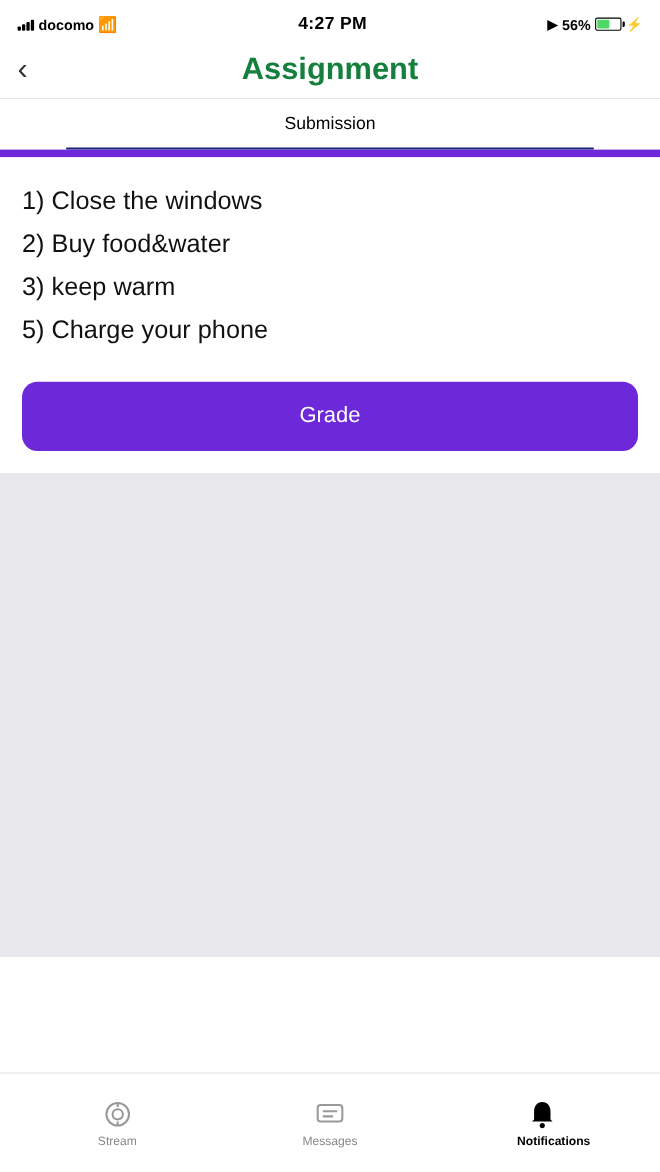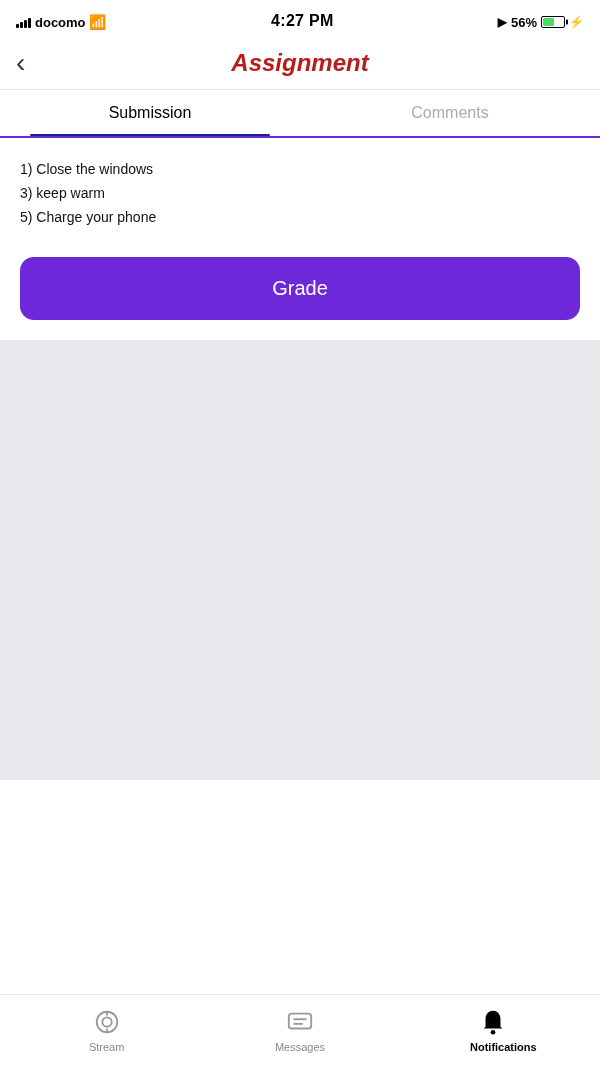--- a/index.html
+++ b/index.html
@@ -15,20 +15,21 @@
       font-family: -apple-system, BlinkMacSystemFont, 'Helvetica Neue', Arial, sans-serif;
       background: #fff;
       overflow: hidden;
       position: relative;
     }
 
     
     .status-bar {
       display: flex;
       justify-content: space-between;
+      align-items: center;
       padding: 12px 16px 4px;
       background: #fff;
       height: 36px;
     }
 
     .status-left {
       display: flex;
       align-items: center;
       gap: 4px;
       font-size: 13px;
@@ -113,31 +114,30 @@
     .back-btn {
       position: absolute;
       left: 16px;
       font-size: 28px;
       color: #333;
       cursor: pointer;
       line-height: 1;
     }
 
     .header-title {
-      font-size: 24px;
+      font-size: 28px;
       font-weight: 700;
-      color: #b91c1c;
-      font-style: italic;
+      color: #15803d;
     }
 
     
     .tabs {
       display: flex;
       background: #fff;
-      border-bottom: 2px solid #6d28d9;
+      border-bottom: 7px solid #6d28d9;
     }
 
     .tab {
       flex: 1;
       text-align: center;
       padding: 14px 0;
       font-size: 16px;
       cursor: pointer;
       position: relative;
       color: #aaa;
@@ -164,21 +164,21 @@
       background: #fff;
       padding: 20px 20px 20px;
     }
 
     .assignment-list {
       list-style: none;
       margin-bottom: 28px;
     }
 
     .assignment-list li {
-      font-size: 14px;
+      font-size: 23px;
       color: #111;
       line-height: 1.7;
     }
 
     .grade-btn {
       display: block;
       width: 100%;
       padding: 20px;
       background: #6d28d9;
       color: #fff;
@@ -196,21 +196,21 @@
       flex: 1;
       height: 440px;
     }
 
     
     .bottom-bar {
       position: absolute;
       bottom: 0;
       left: 0;
       width: 100%;
-      height: 71px;
+      height: 90px;
       background: #fff;
       border-top: 1px solid #e5e5ea;
       display: flex;
       align-items: center;
       justify-content: space-around;
       padding: 0 10px;
     }
 
     .tab-item {
       display: flex;
@@ -276,28 +276,26 @@
 
 <div class="header">
   <span class="back-btn">‹</span>
   <span class="header-title">Assignment</span>
 </div>
 
 <div class="tabs">
   <div class="tab active">
     <span>Submission</span>
   </div>
-  <div class="tab">
-    <span>Comments</span>
-  </div>
 </div>
 
 <div class="content">
   <ul class="assignment-list">
     <li>1) Close the windows</li>
+    <li>2) Buy food&amp;water</li>
     <li>3) keep warm</li>
     <li>5) Charge your phone</li>
   </ul>
   <button class="grade-btn">Grade</button>
 </div>
 
 <div class="gray-area"></div>
 
 <div class="bottom-bar">
 

